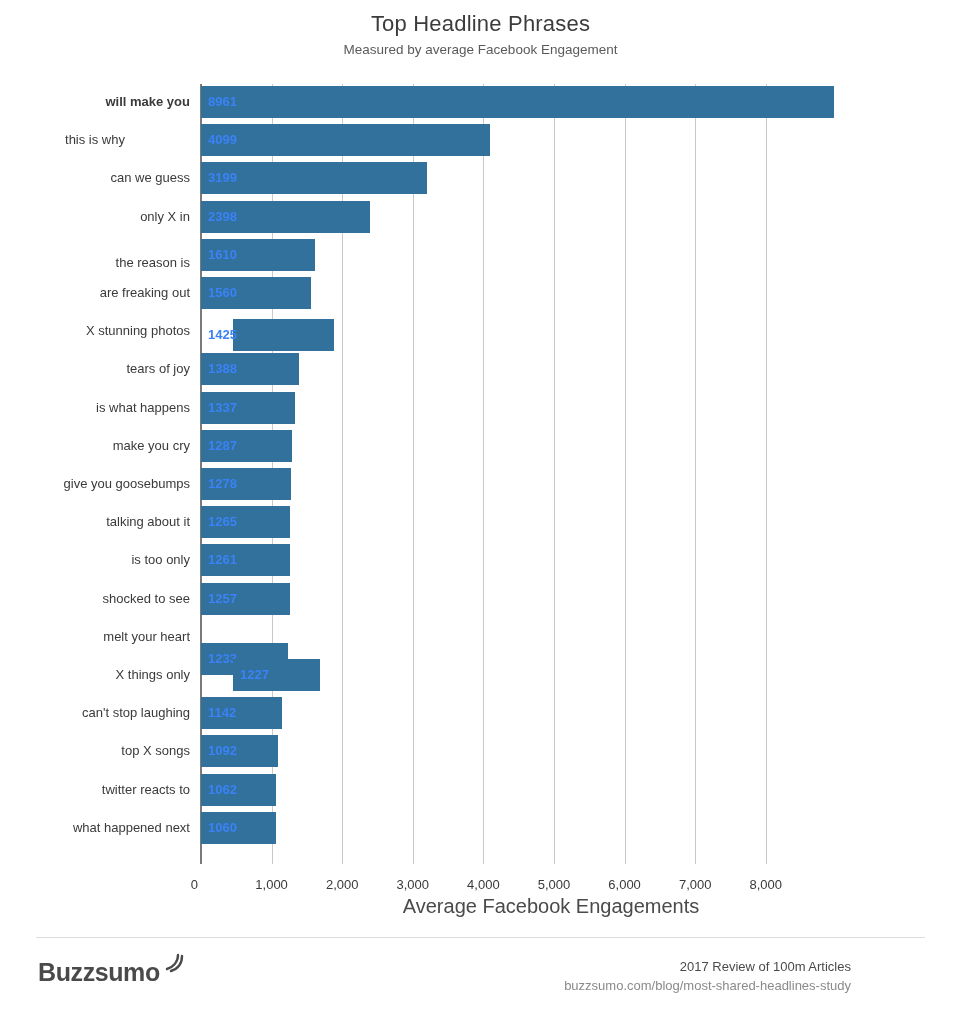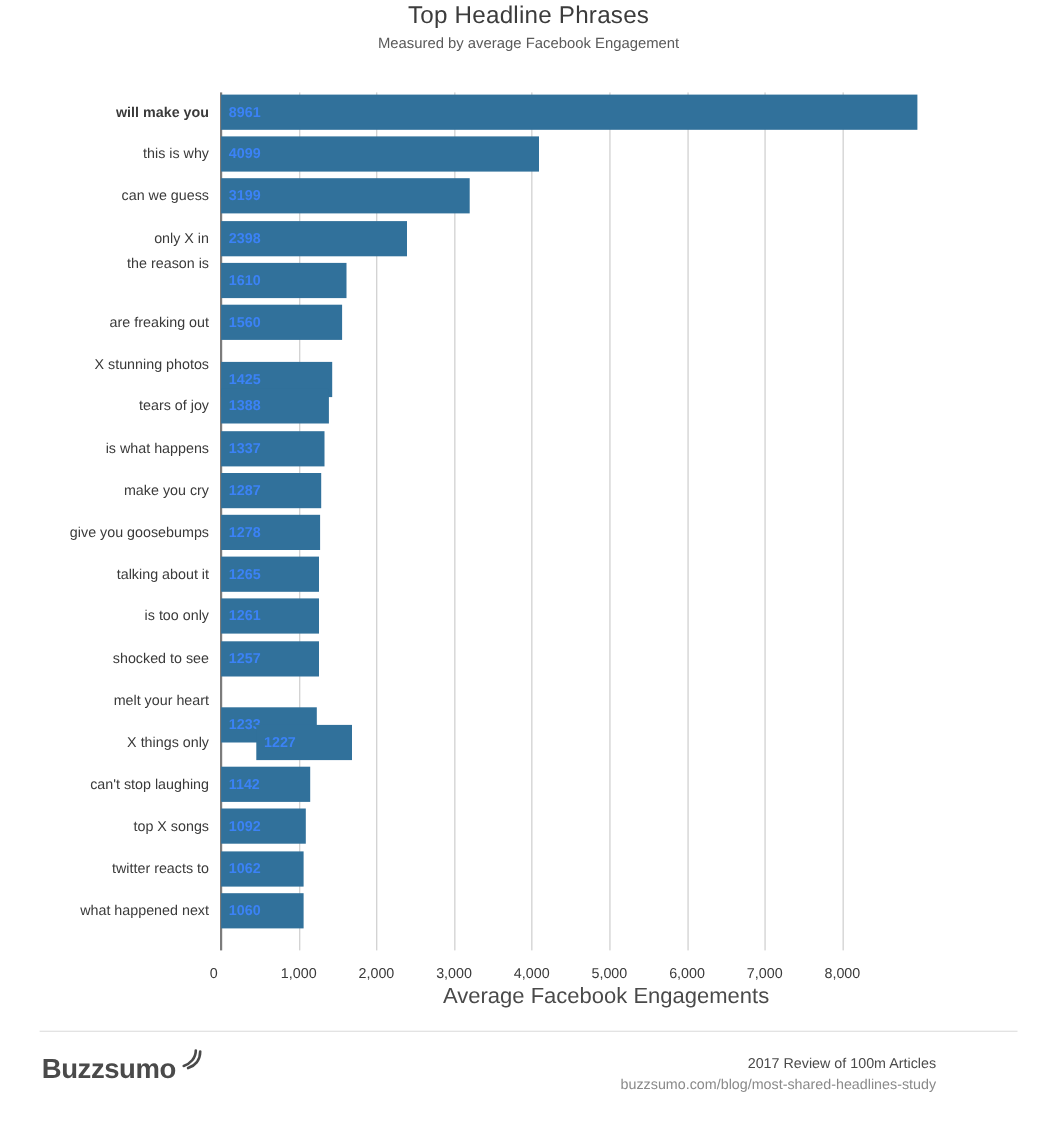--- a/index.html
+++ b/index.html
@@ -12,20 +12,21 @@
     height: 1024px;
     font-family: "Liberation Sans", sans-serif;
     color: #3a3a3a;
     overflow: hidden;
     position: relative;
   }
 
   
   #chart-header {
     width: 961px;
+    padding-top: 10px;
     text-align: center;
   }
   #chart-title {
     font-size: 22px;
     font-weight: 400;
     color: #3c3c3c;
     letter-spacing: 0.2px;
     line-height: 28px;
     margin: 0;
   }
@@ -201,24 +202,24 @@
 <body>
 
 <div id="chart-header">
   <div id="chart-title">Top Headline Phrases</div>
   <div id="chart-subtitle">Measured by average Facebook Engagement</div>
 </div>
 
 <div id="plot-wrap">
   <div id="ylabels">
       <div class="ylabel" style="top: 2px; font-weight: bold;">will make you</div>
-      <div class="ylabel" style="top: 40.2px;">this is why</div>
+      <div class="ylabel" style="top: 40.2px; text-align: center;">this is why</div>
       <div class="ylabel" style="top: 78.4px;">can we guess</div>
       <div class="ylabel" style="top: 116.6px;">only X in</div>
-      <div class="ylabel" style="top: 140px;">the reason is</div>
+      <div class="ylabel" style="top: 163px;">the reason is</div>
       <div class="ylabel" style="top: 193px;">are freaking out</div>
       <div class="ylabel" style="top: 231.2px;">X stunning photos</div>
       <div class="ylabel" style="top: 269.4px; margin-left: 32px;">tears of joy</div>
       <div class="ylabel" style="top: 307.6px;">is what happens</div>
       <div class="ylabel" style="top: 345.8px;">make you cry</div>
       <div class="ylabel" style="top: 384px;">give you goosebumps</div>
       <div class="ylabel" style="top: 422.2px;">talking about it</div>
       <div class="ylabel" style="top: 460.4px;">is too only</div>
       <div class="ylabel" style="top: 498.6px;">shocked to see</div>
       <div class="ylabel" style="top: 536.8px;">melt your heart</div>
@@ -259,21 +260,21 @@
           <div class="bar-value">2398</div>
         </div>
         <div class="bar-row" style="top: 154.8px;">
           <div class="bar" style="width: 113.666px; background: rgb(49, 113, 155);"></div>
           <div class="bar-value">1610</div>
         </div>
         <div class="bar-row" style="top: 193px;">
           <div class="bar" style="width: 110.136px; background: rgb(49, 113, 155);"></div>
           <div class="bar-value">1560</div>
         </div>
-        <div class="bar-row" style="top: 245px;">
+        <div class="bar-row" style="top: 235px; padding-left: 32px;">
           <div class="bar" style="width: 100.605px; background: rgb(49, 113, 155);"></div>
           <div class="bar-value">1425</div>
         </div>
         <div class="bar-row" style="top: 269.4px;">
           <div class="bar" style="width: 97.9929px; background: rgb(49, 113, 155);"></div>
           <div class="bar-value">1388</div>
         </div>
         <div class="bar-row" style="top: 307.6px;">
           <div class="bar" style="width: 94.3923px; background: rgb(49, 113, 155);"></div>
           <div class="bar-value">1337</div>

